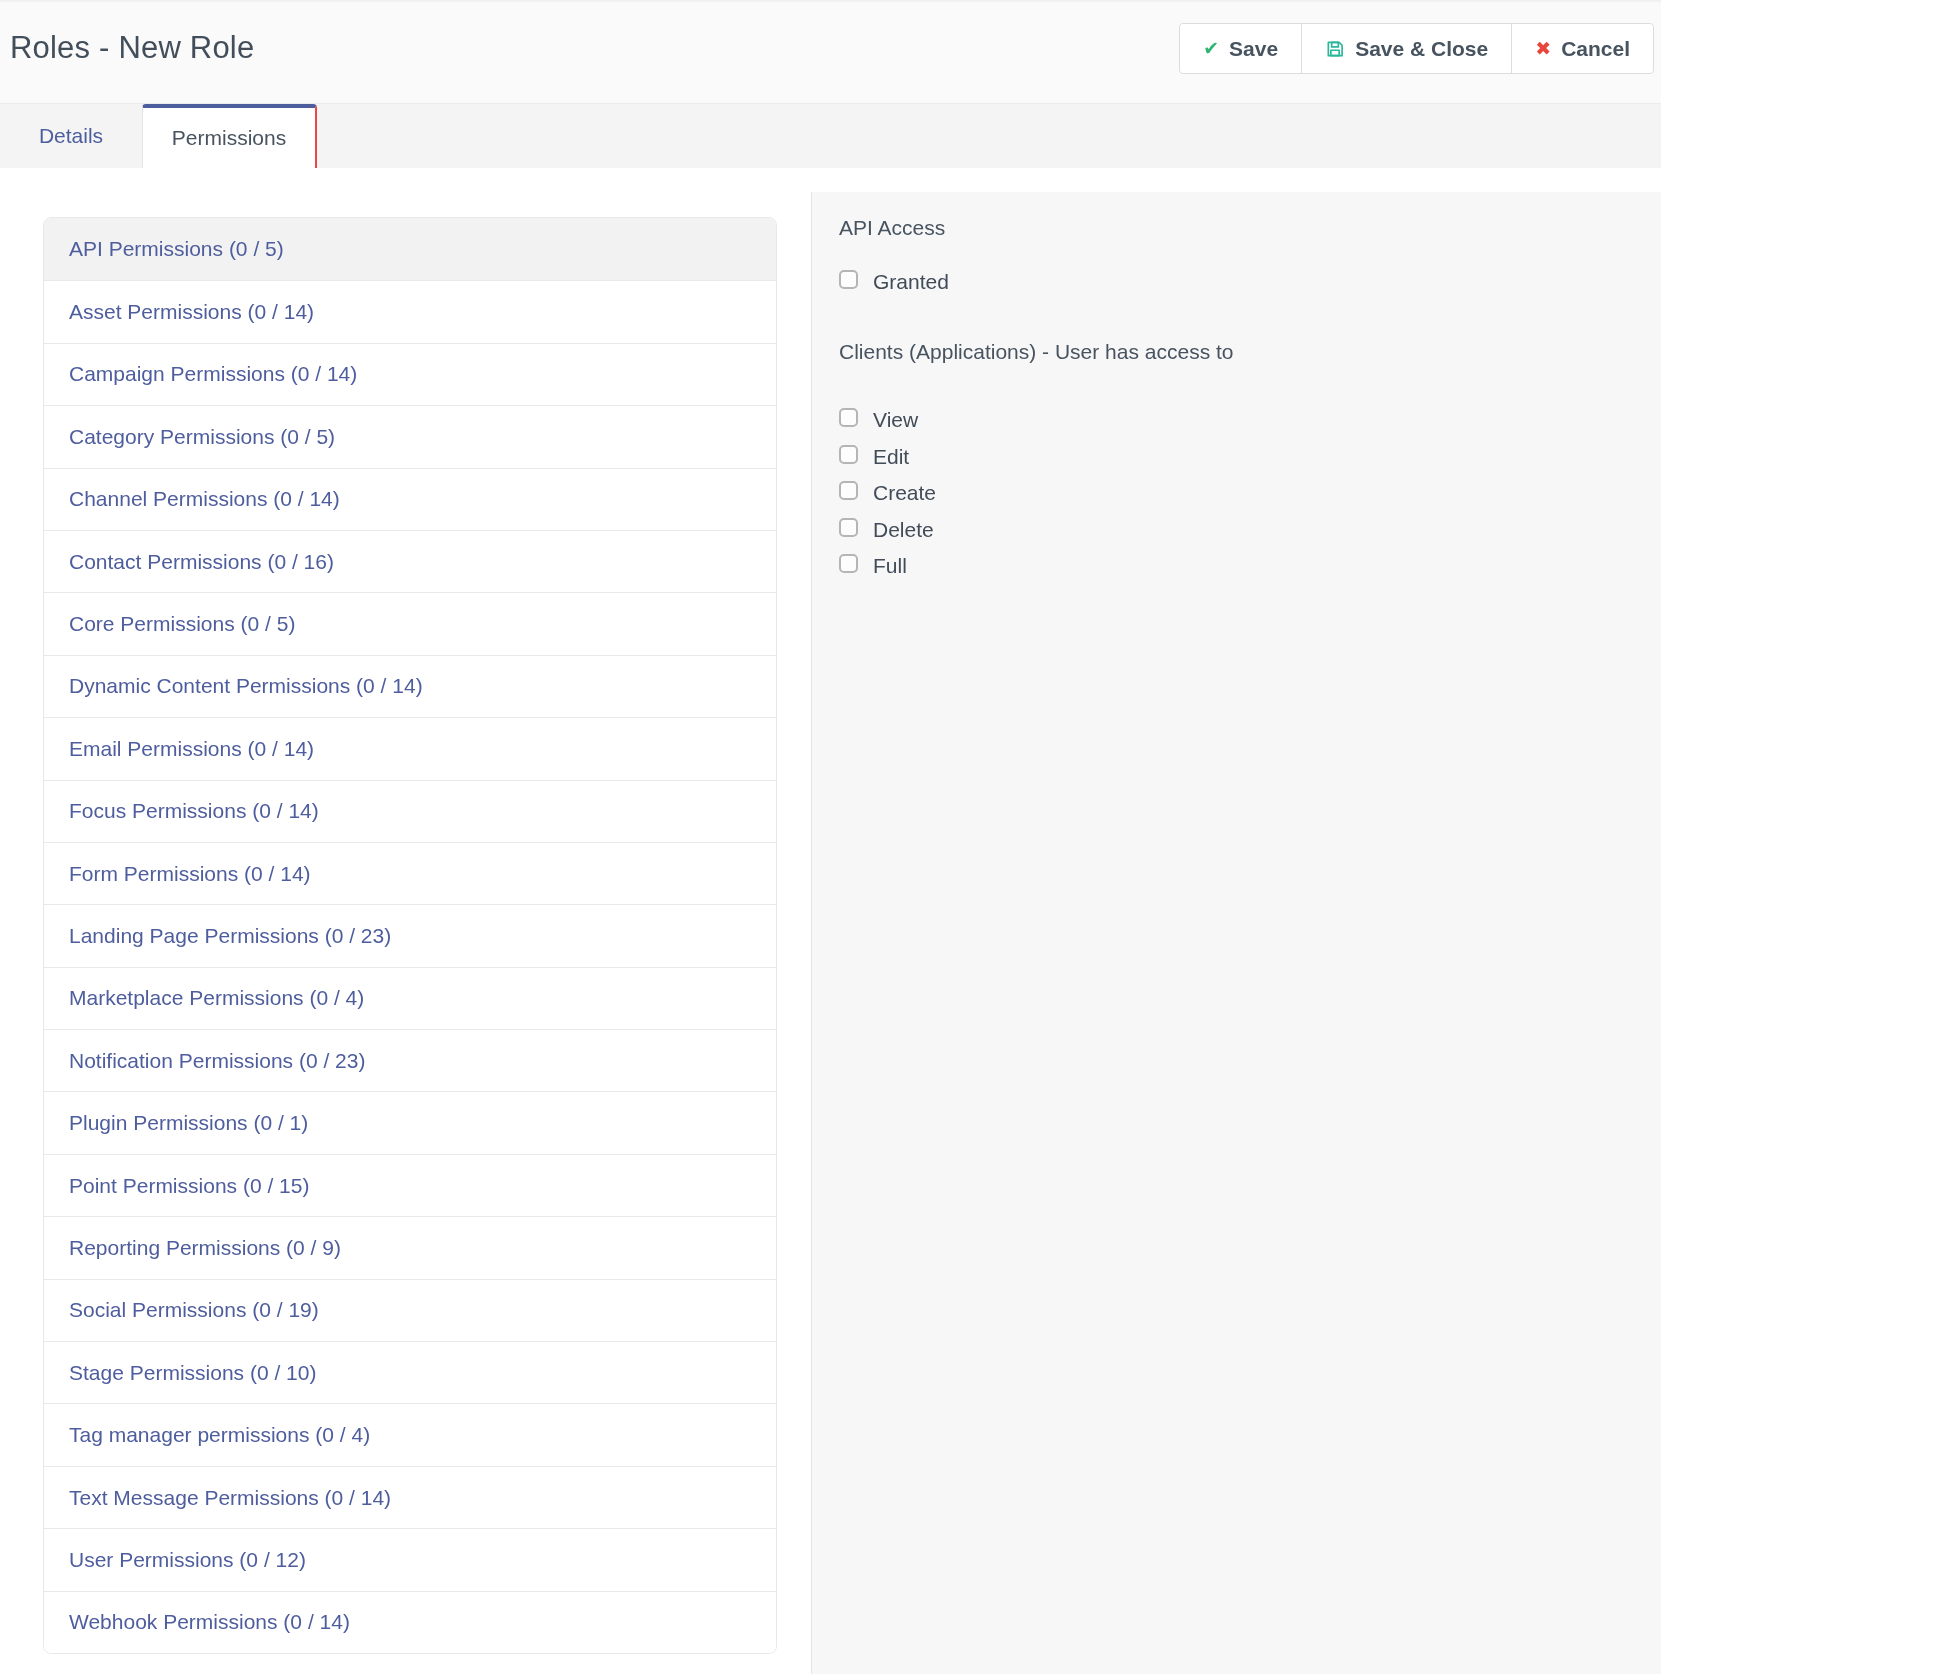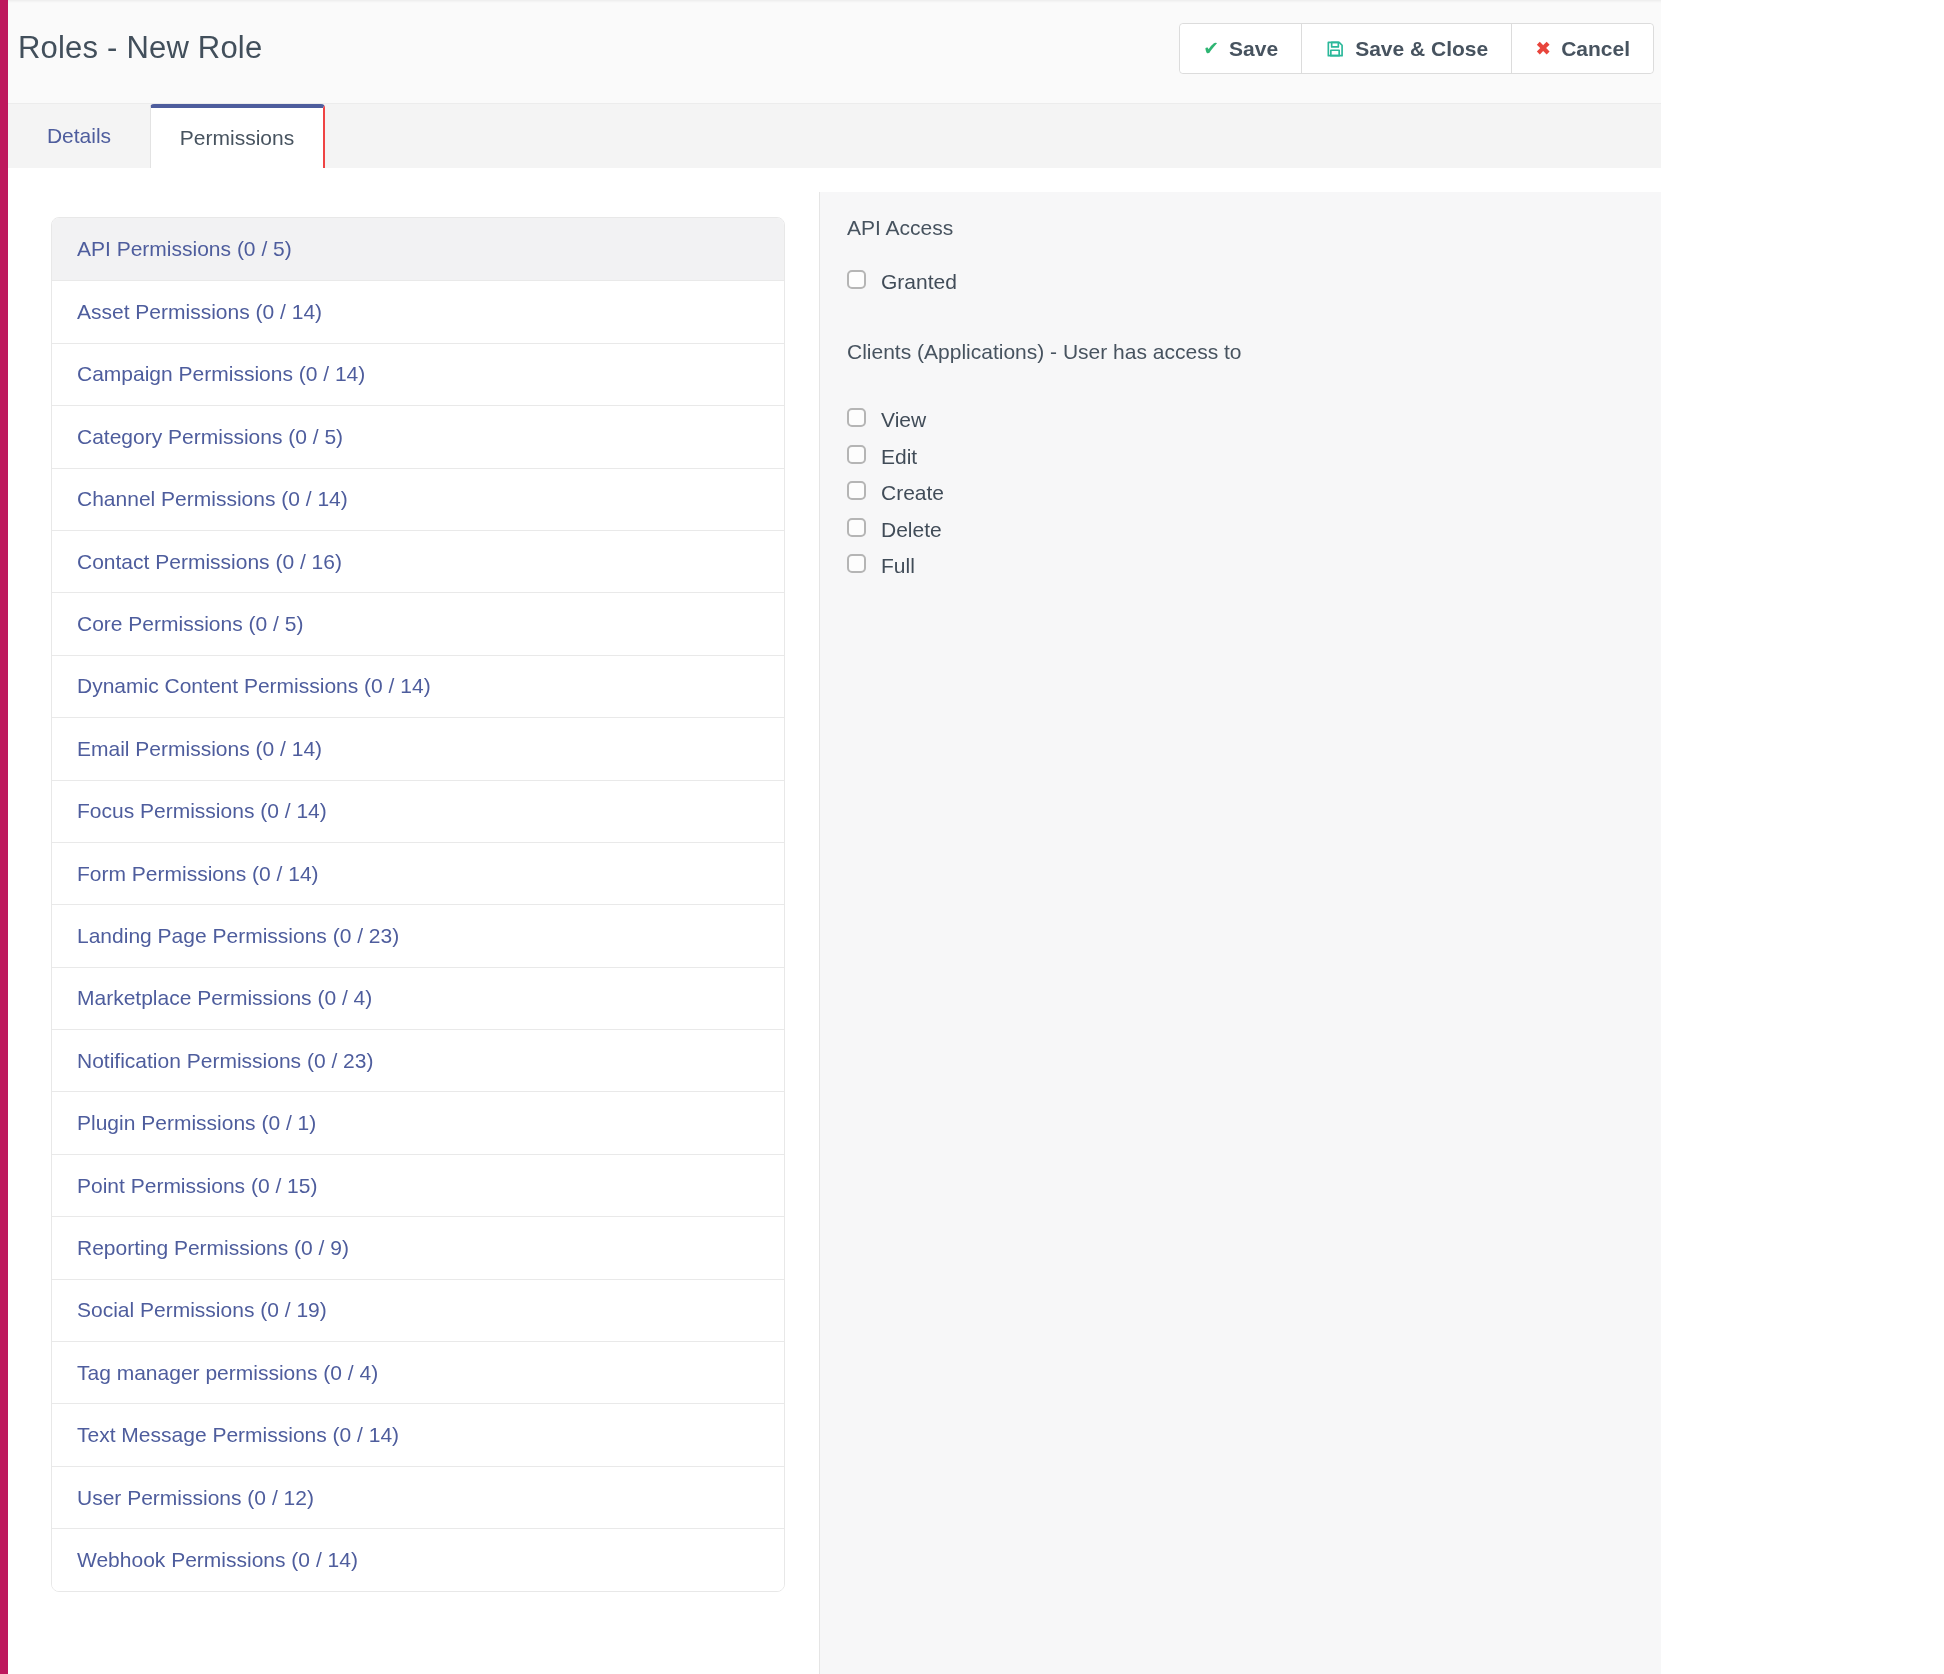--- a/index.html
+++ b/index.html
@@ -5,23 +5,22 @@
   * { margin: 0; padding: 0; box-sizing: border-box; }
   html, body { background: #ffffff; }
   body {
     font-family: "Liberation Sans", "DejaVu Sans", sans-serif;
     color: #47535f;
   }
   .page {
     position: relative;
     width: 1661px;
     height: 1674px;
-    background: #be185d;
+    background: #0c4a6e;
     overflow: hidden;
-    padding-left: 8px;
   }
 
   
   .header {
     position: relative;
     height: 103px;
     background: #fafafa;
     box-shadow: inset 0 3px 3px -2px rgba(0,0,0,0.07);
   }
   .page-title {
@@ -208,20 +207,21 @@
         <div class="perm-item">Email Permissions (0 / 14)</div>
         <div class="perm-item">Focus Permissions (0 / 14)</div>
         <div class="perm-item">Form Permissions (0 / 14)</div>
         <div class="perm-item">Landing Page Permissions (0 / 23)</div>
         <div class="perm-item">Marketplace Permissions (0 / 4)</div>
         <div class="perm-item">Notification Permissions (0 / 23)</div>
         <div class="perm-item">Plugin Permissions (0 / 1)</div>
         <div class="perm-item">Point Permissions (0 / 15)</div>
         <div class="perm-item">Reporting Permissions (0 / 9)</div>
         <div class="perm-item">Social Permissions (0 / 19)</div>
+        <div class="perm-item">Stage Permissions (0 / 10)</div>
         <div class="perm-item">Tag manager permissions (0 / 4)</div>
         <div class="perm-item">Text Message Permissions (0 / 14)</div>
         <div class="perm-item">User Permissions (0 / 12)</div>
         <div class="perm-item">Webhook Permissions (0 / 14)</div>
       </div>
 
     <div class="right-panel">
       <h3 class="panel-heading">API Access</h3>
 
       <label class="cb-row granted-row">

